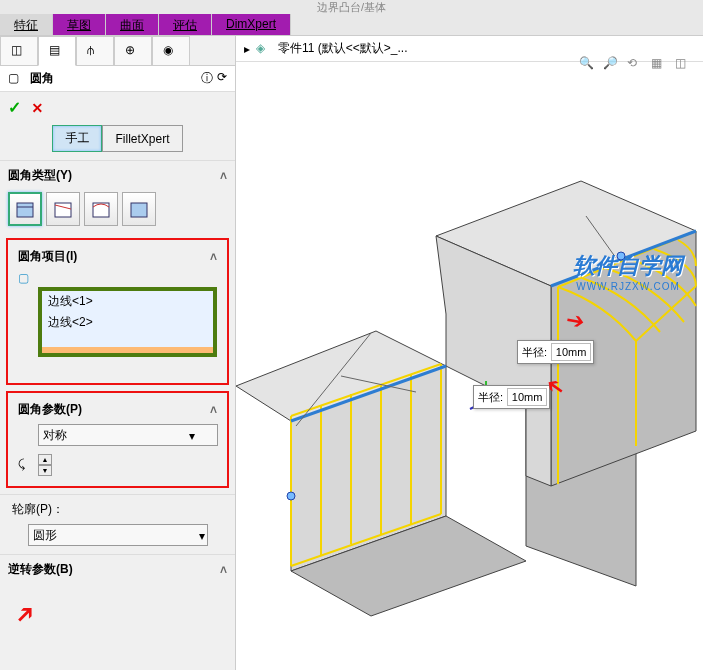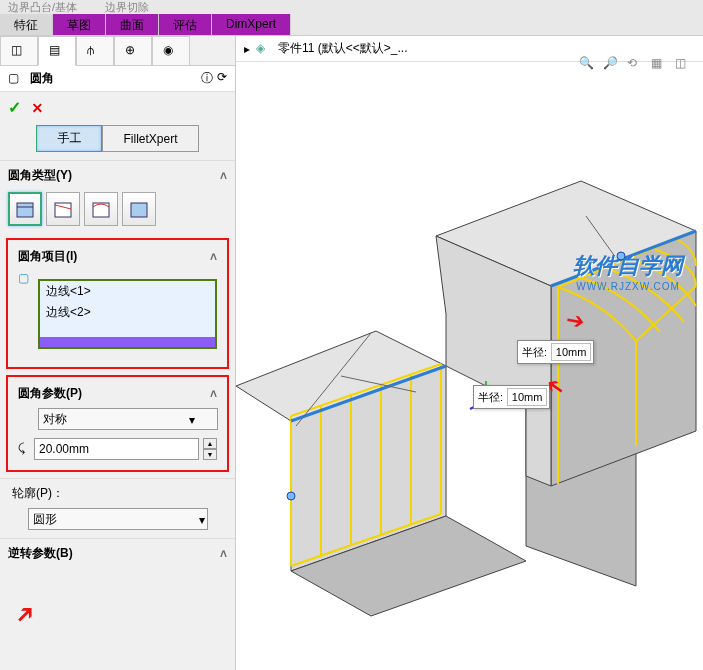--- a/index.html
+++ b/index.html
@@ -1,44 +1,44 @@
 <!DOCTYPE html>
 <html><head>
 <meta charset="utf-8">
 <style>
 * { box-sizing: border-box; margin: 0; padding: 0; font-family: "Microsoft YaHei", sans-serif; font-size: 12px; }
 body { background: #f0f0f0; width: 703px; height: 670px; overflow: hidden; position: relative; }
-.top-toolbar { height: 14px; background: #e8e8e8; display: flex; align-items: center; padding: 0 8px; gap: 28px; color: #888; }
+.top-toolbar { height: 14px; background: #e8e8e8; display: flex; align-items: center; padding: 0 8px; gap: 40px; color: #888; flex-direction: column; }
 .top-toolbar span { font-size: 11px; }
-.tabs-row { height: 22px; background: #e8e8e8; display: flex; border-bottom: 1px solid #ccc; }
+.tabs-row { height: 22px; background: #e8e8e8; display: flex; border-bottom: 1px solid #ccc; text-decoration: underline; }
 .tab { padding: 3px 14px; border-right: 1px solid #ccc; background: #a21caf; cursor: pointer; }
 .tab.active { background: #d8d8d8; }
 .main { display: flex; height: 634px; }
 .left-panel { width: 236px; background: #f0f0f0; border-right: 1px solid #ccc; overflow-y: auto; position: relative; }
 .viewport { flex: 1; background: #fff; position: relative; }
 .panel-tabs { display: flex; height: 30px; border-bottom: 1px solid #ccc; }
 .panel-tab { width: 38px; height: 30px; display: flex; align-items: center; justify-content: center; border: 1px solid #ccc; background: #f8f8f8; }
 .panel-tab.active { background: #fff; border-bottom: 1px solid #fff; }
 .feature-header { display: flex; align-items: center; justify-content: space-between; padding: 4px 8px; background: #fff; border-bottom: 1px solid #ddd; }
 .feature-header .left { display: flex; align-items: center; gap: 6px; }
 .feature-header .icons { display: flex; gap: 4px; }
 .confirm-row { display: flex; gap: 10px; padding: 6px 8px; align-items: center; }
 .confirm-row .ok { color: #0a0; font-size: 16px; font-weight: bold; cursor: pointer; }
 .confirm-row .cancel { color: #d00; font-size: 14px; font-weight: bold; cursor: pointer; }
 .mode-buttons { display: flex; justify-content: center; gap: 0; padding: 2px 0 8px; }
-.mode-btn { padding: 4px 20px; border: 1px solid #999; background: #f0f0f0; cursor: pointer; }
+.mode-btn { padding: 4px 12px; border: 1px solid #999; background: #f0f0f0; cursor: pointer; }
 .mode-btn.active { background: #d0e4f5; border-color: #3a7; box-shadow: inset 0 0 3px #7bf; }
 .section { padding: 4px 8px; border-top: 1px solid #ddd; }
 .section-header { display: flex; justify-content: space-between; align-items: center; padding: 2px 0; font-weight: bold; font-size: 12px; cursor: pointer; }
 .chevron { color: #666; }
 .fillet-types { display: flex; gap: 4px; padding: 6px 0; }
 .type-btn { width: 34px; height: 34px; border: 1px solid #aaa; background: linear-gradient(#fff,#e8e8e8); display: flex; align-items: center; justify-content: center; cursor: pointer; }
 .type-btn.selected { border: 2px solid #3a7; box-shadow: 0 0 3px #7bf; }
 .red-box { border: 2px solid #e11; padding: 2px; }
-.edge-list { border: 2px solid #4d7c0f; background: #8b5cf6; min-height: 70px; margin: 12px 0; }
+.edge-list { border: 4px solid #4d7c0f; background: #fdba74; min-height: 70px; margin: 20px 0; }
 .edge-item { padding: 2px 6px; background: #e8f2ff; }
 .edge-item.selected { background: #2d7dd2; color: #fff; }
 .edge-empty { padding: 2px 6px; background: #e8f2ff; height: 14px; }
 .checkbox-row, .radio-row { display: flex; align-items: center; gap: 4px; padding: 3px 0 3px 20px; }
 input[type=checkbox], input[type=radio] { cursor: pointer; }
 .param-select { width: 180px; height: 22px; border: 1px solid #999; background: #f8f8f8; padding: 0 4px; appearance: none; position: relative; margin-left: 20px; }
 .param-input-row { display: flex; align-items: center; gap: 4px; padding: 4px 0; }
 .param-input { flex: 1; height: 22px; border: 1px solid #999; padding: 0 4px; background: #fff; }
 .spinner { display: flex; flex-direction: column; }
 .spinner button { width: 14px; height: 11px; border: 1px solid #999; background: #eee; font-size: 7px; line-height: 1; cursor: pointer; }
@@ -176,21 +176,20 @@
           <span class="chevron">˄</span>
         </div>
         <div style="padding:4px 0; position:relative;">
           <select class="param-select">
             <option>对称</option>
           </select>
           <span style="position:absolute; right:22px; top:9px; pointer-events:none;">▾</span>
         </div>
         <div class="param-input-row">
           <span class="icon-sm">⤹</span>
-          <input class="param-input" value="20.00mm" style="">
           <div class="spinner">
             <button>▲</button>
             <button>▼</button>
           </div>
         </div>
       </div>
     </div>
 
     <div class="section">
       <div style="padding:2px 0 2px 4px;">轮廓(P)：</div>

